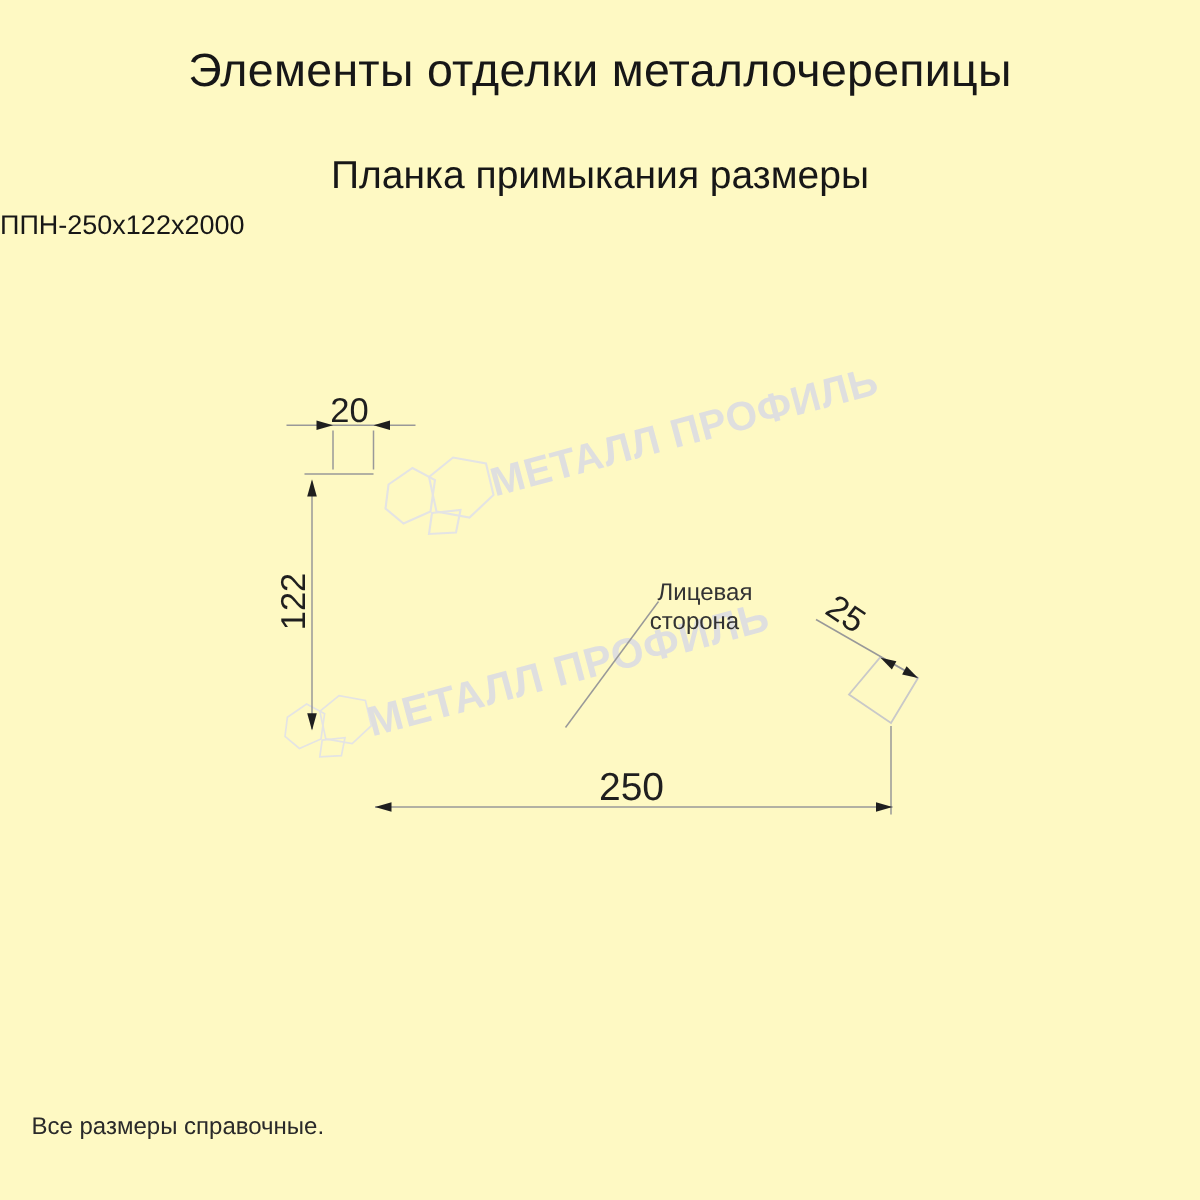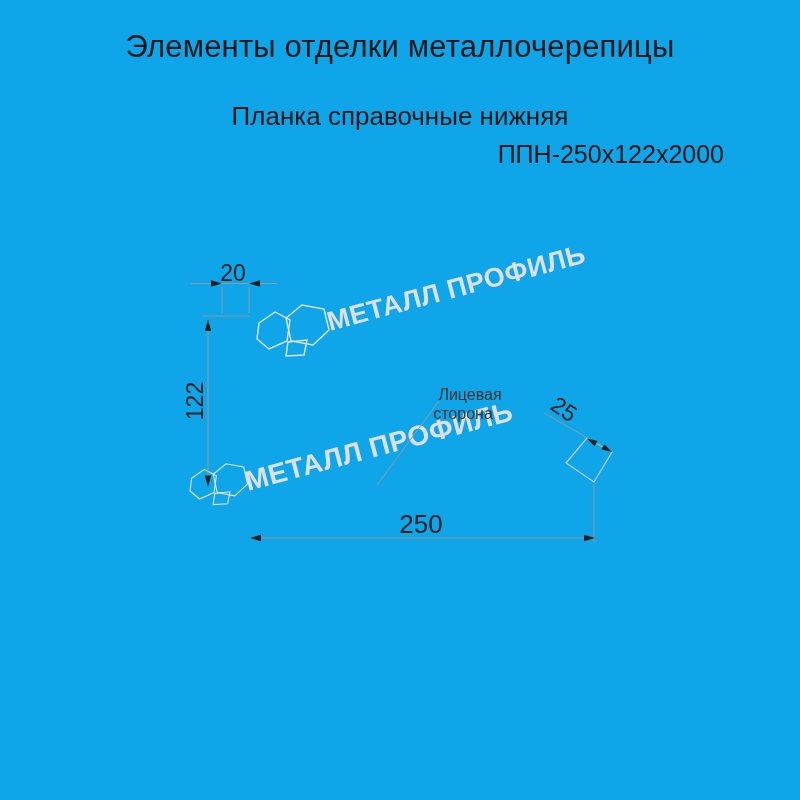--- a/index.html
+++ b/index.html
@@ -1,20 +1,20 @@
 <!DOCTYPE html>
 <html><head>
 <meta charset="utf-8">
 <style>
   html, body { margin: 0; padding: 0; background: #ffffff; }
   .page {
     position: relative;
     width: 800px;
     height: 800px;
-    background: #0ea5e9;
+    background: #fef9c3;
     overflow: hidden;
     font-family: "Liberation Sans", sans-serif;
     color: #1a1a1a;
   }
   .page-title {
     position: absolute;
     top: 29px; left: 0; width: 800px;
     text-align: center;
     font-size: 31px;
     font-weight: 400;
@@ -25,22 +25,22 @@
     position: absolute;
     top: 101px; left: 0; width: 800px;
     text-align: center;
     font-size: 26px;
     font-weight: 400;
     color: #171717;
   }
   .product-code {
     position: absolute;
     top: 140px; left: 0; width: 724px;
-    text-align: right;
-    font-size: 25px;
+    text-align: left;
+    font-size: 18px;
     font-weight: 400;
     color: #171717;
   }
   .drawing-svg {
     position: absolute;
     top: 0; left: 0;
     width: 800px; height: 800px;
   }
   .footer-notes {
     position: absolute;
@@ -59,21 +59,21 @@
   .wm-text { font-family: "Liberation Sans", sans-serif; font-size: 27px; font-weight: bold; letter-spacing: 0.5px; }
   .wm-text-lower { font-size: 28px; }
   .wm-cloud { stroke: #e4e4e4; stroke-width: 1.4; fill: none; }
 </style>
 </head>
 <body>
 
 <div class="page">
 
   <div class="page-title">Элементы отделки металлочерепицы</div>
-  <div class="product-subtitle">Планка справочные нижняя</div>
+  <div class="product-subtitle">Планка примыкания размеры</div>
   <div class="product-code">ППН-250х122х2000</div>
 
   <svg class="drawing-svg" viewBox="0 0 800 800">
 
     <g>
       <g>
         <path class="wm-cloud" d="M 286,318 L 302,305 L 324,309 L 329,330 L 313,345 L 291,341 Z"></path>
         <path class="wm-cloud" d="M 259,323 L 275,312 L 290,320 L 287,341 L 269,349 L 257,339 Z"></path>
         <path class="wm-cloud" d="M 288,342 L 307,340 L 304,355 L 286,356 Z"></path>
       </g>
@@ -126,15 +126,16 @@
 
     <g>
       <line class="ln" x1="377" y1="485" x2="439" y2="401"></line>
       <text class="lbl" x="470" y="400" text-anchor="middle">Лицевая</text>
       <text class="lbl" x="463" y="419" text-anchor="middle">сторона</text>
     </g>
 
   </svg>
 
   <div class="footer-notes">
+    <div>Все размеры справочные.</div>
   </div>
 
 </div>
 
 </body></html>

